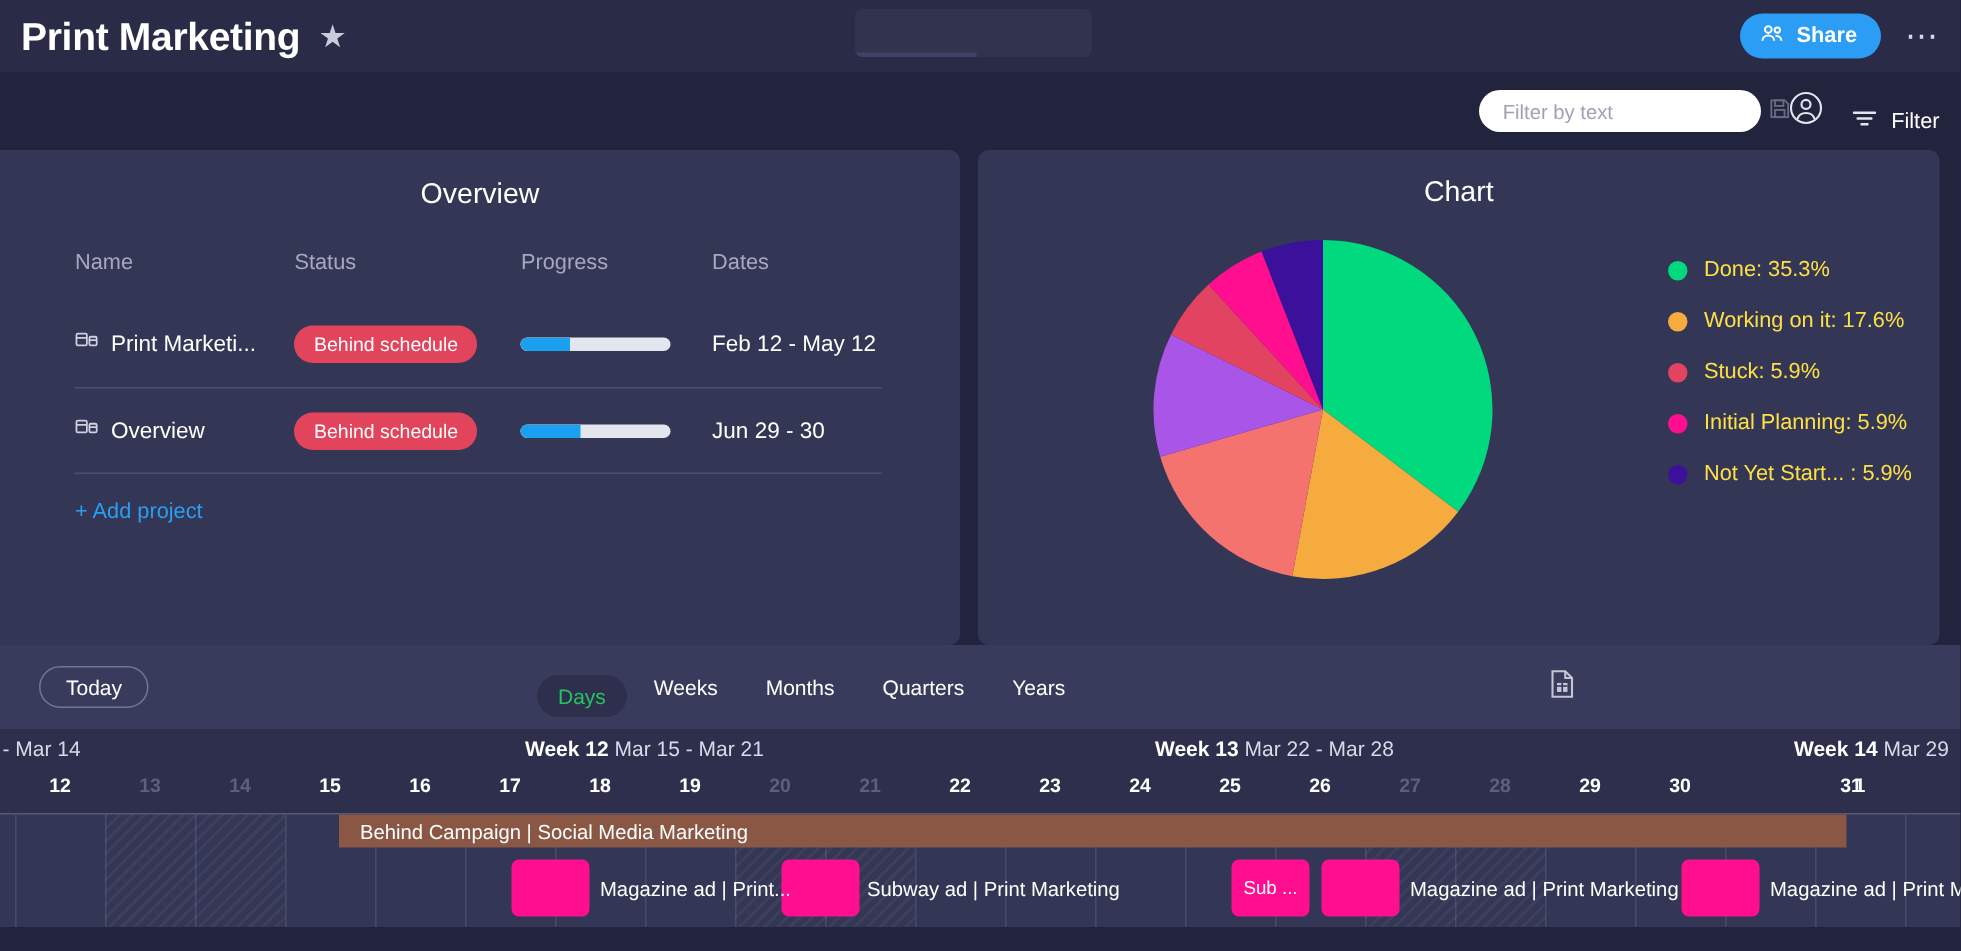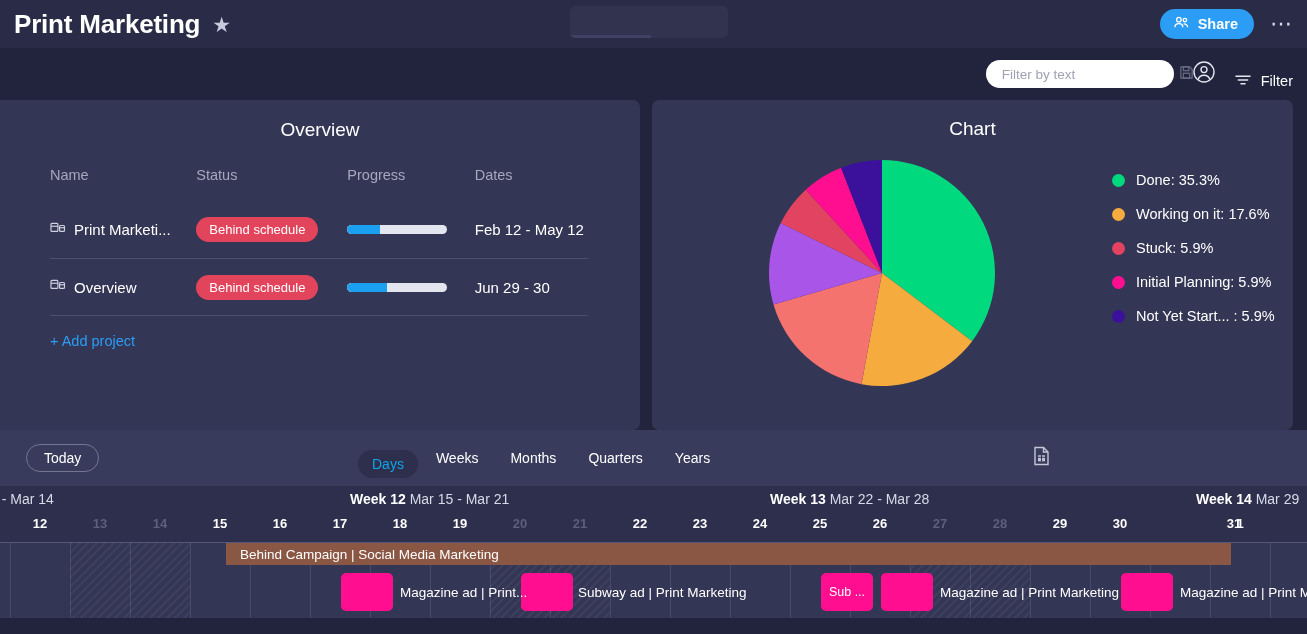--- a/index.html
+++ b/index.html
@@ -143,42 +143,42 @@
     color: #2b9df4;
     font-size: 14.5px;
   }
 
   
   .chart-body { display: flex; padding: 18px 0 0 0; }
   .pie-wrap { width: 460px; display: flex; justify-content: center; }
   .legend { padding-top: 5px; }
   .legend-row {
     display: flex; align-items: center; gap: 11px;
-    height: 34px; color: #ffffff; font-size: 14.5px;
+    height: 34px; color: #fde047; font-size: 14.5px;
     white-space: nowrap;
   }
   .swatch { width: 13px; height: 13px; border-radius: 50%; flex: 0 0 auto; }
 
   
   .tl-toolbar {
     position: relative;
     height: 56px;
     display: flex; align-items: center;
     background: #393b5c;
   }
   .today-btn {
     margin-left: 26px;
     border: 1px solid #74768f;
     border-radius: 15px;
     color: #fff; font-size: 14px;
     padding: 5px 17px;
   }
   .zoom-tabs { position: absolute; left: 358px; display: flex; align-items: center; gap: 4px;}
   .ztab { font-size: 14px; color: #fff; padding: 6px 14px; border-radius: 14px; }
-  .ztab.active { background: #2d2f4c; color: #0ea5e9; margin-top: 12px; }
+  .ztab.active { background: #2d2f4c; color: #22c55e; margin-top: 12px; }
   .export-ico { position: absolute; left: 1032px; color: #c4c6d6; }
 
   
   .tl { position: relative; background: #30325021; }
   .weeks {
     height: 30px; position: relative;
     background: #2d2f4d;
   }
   .week-label {
     position: absolute; top: 5px;

